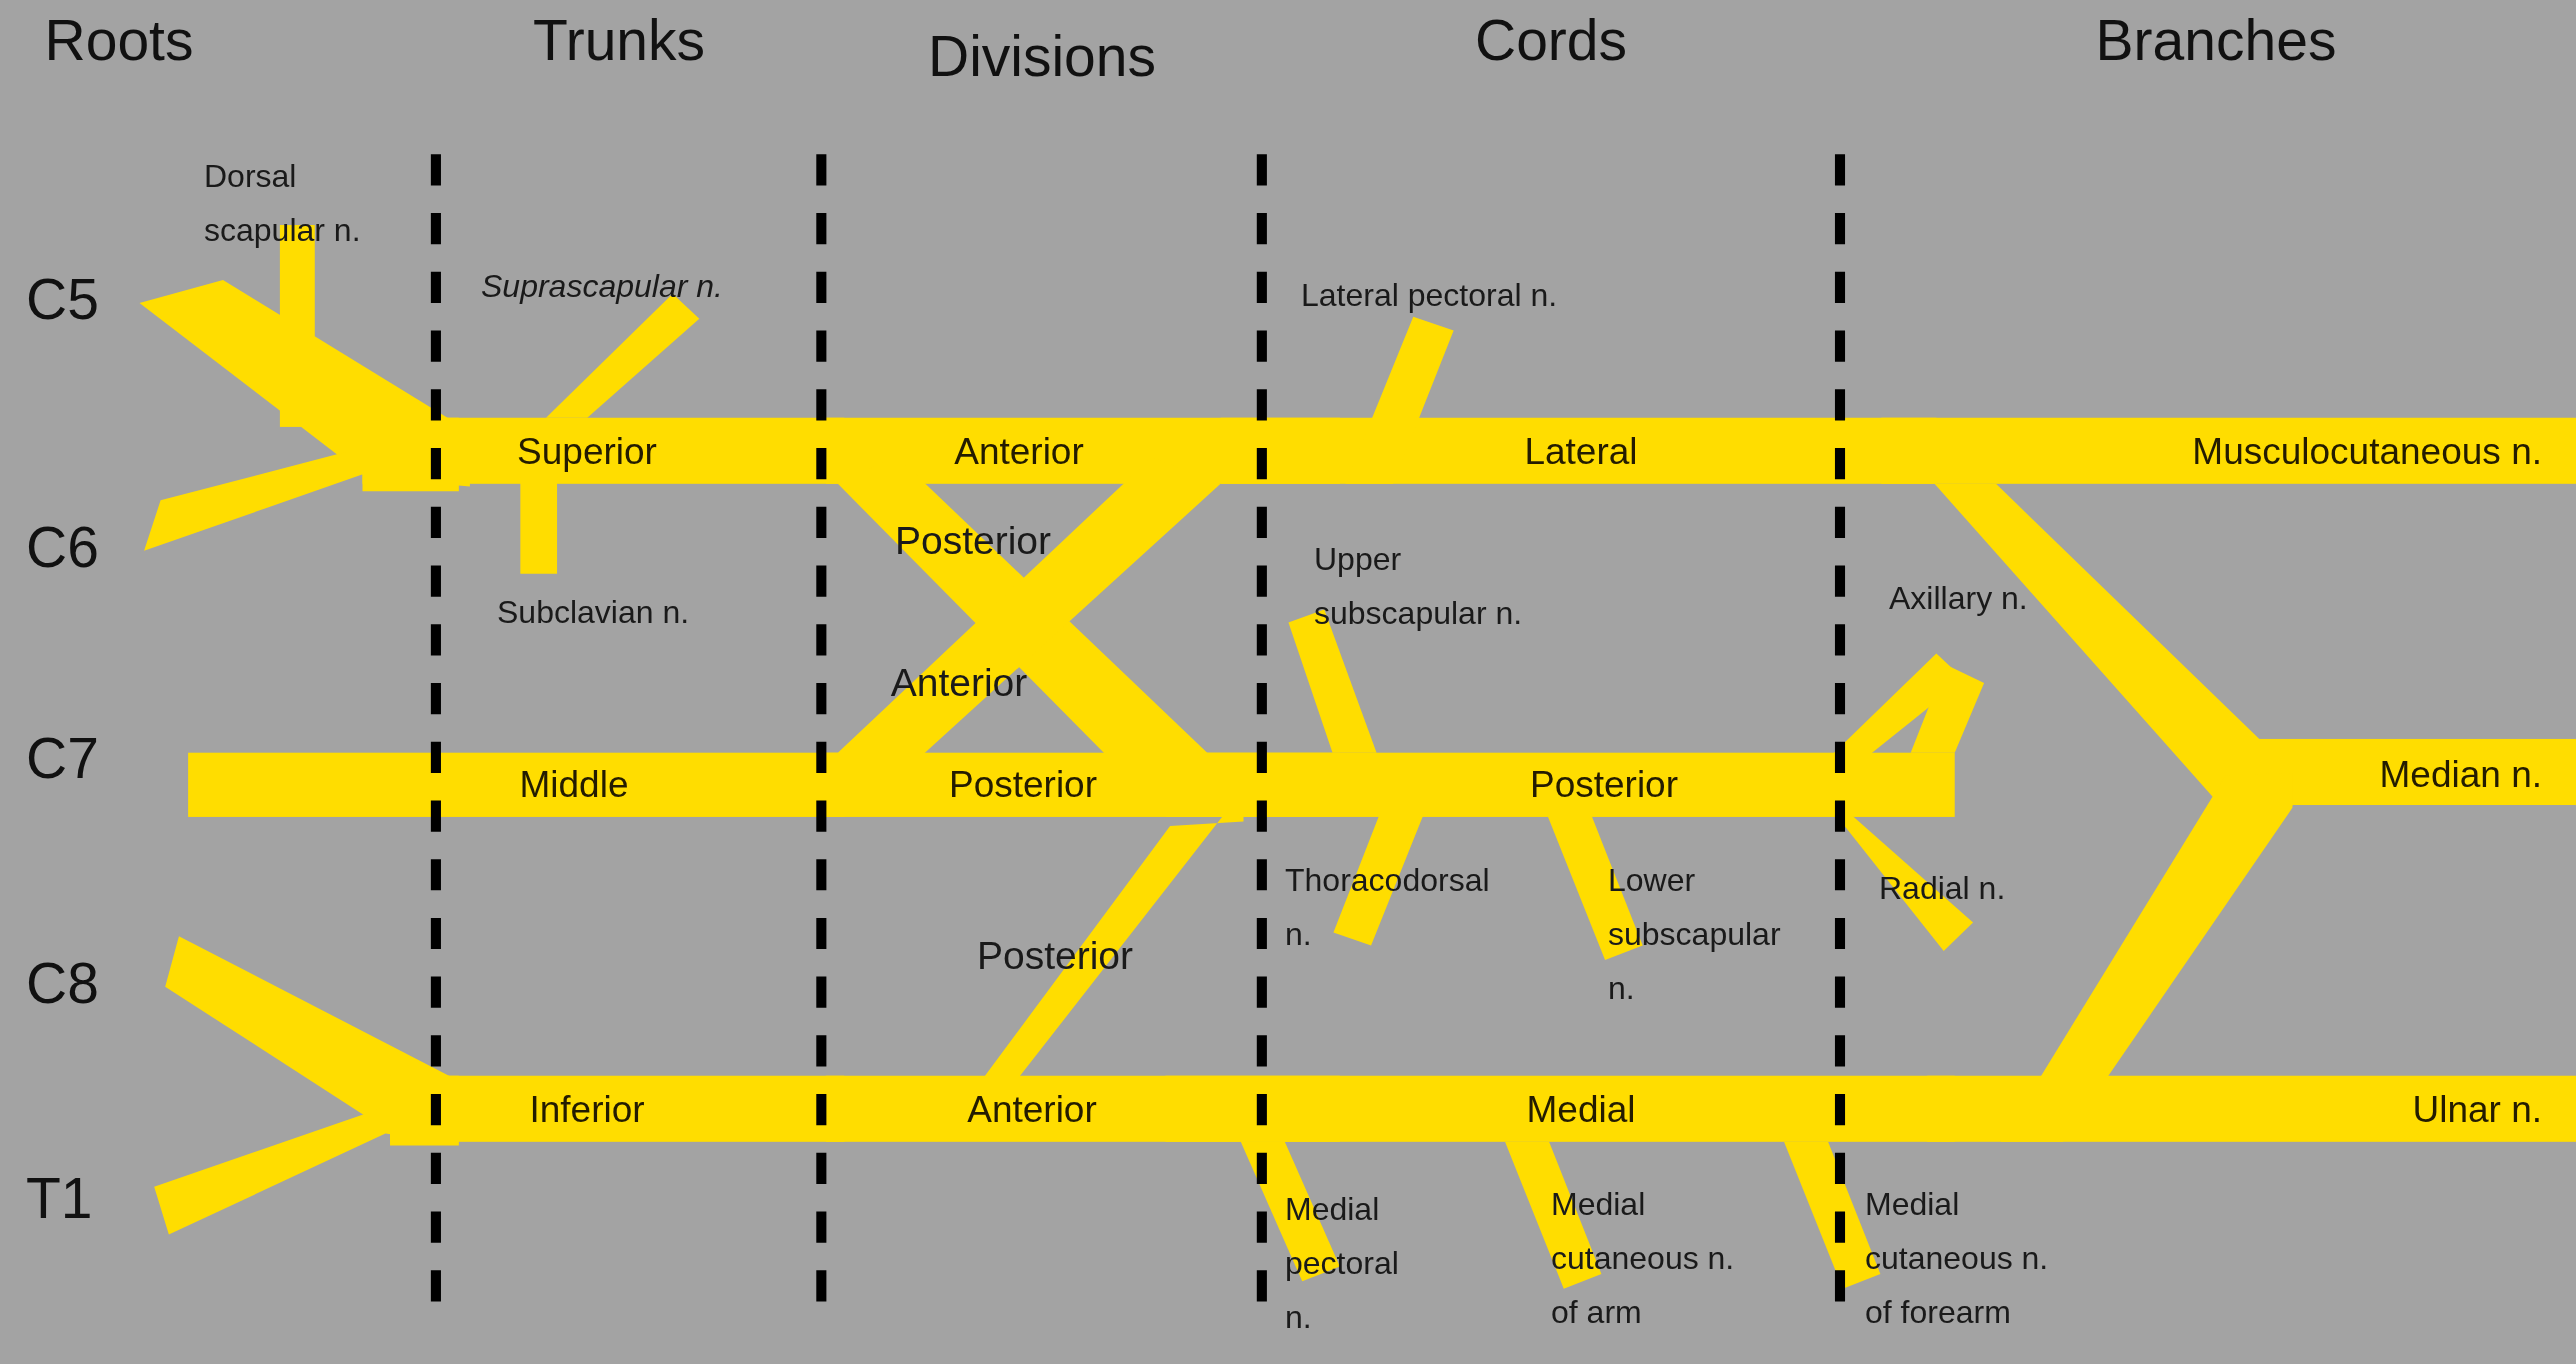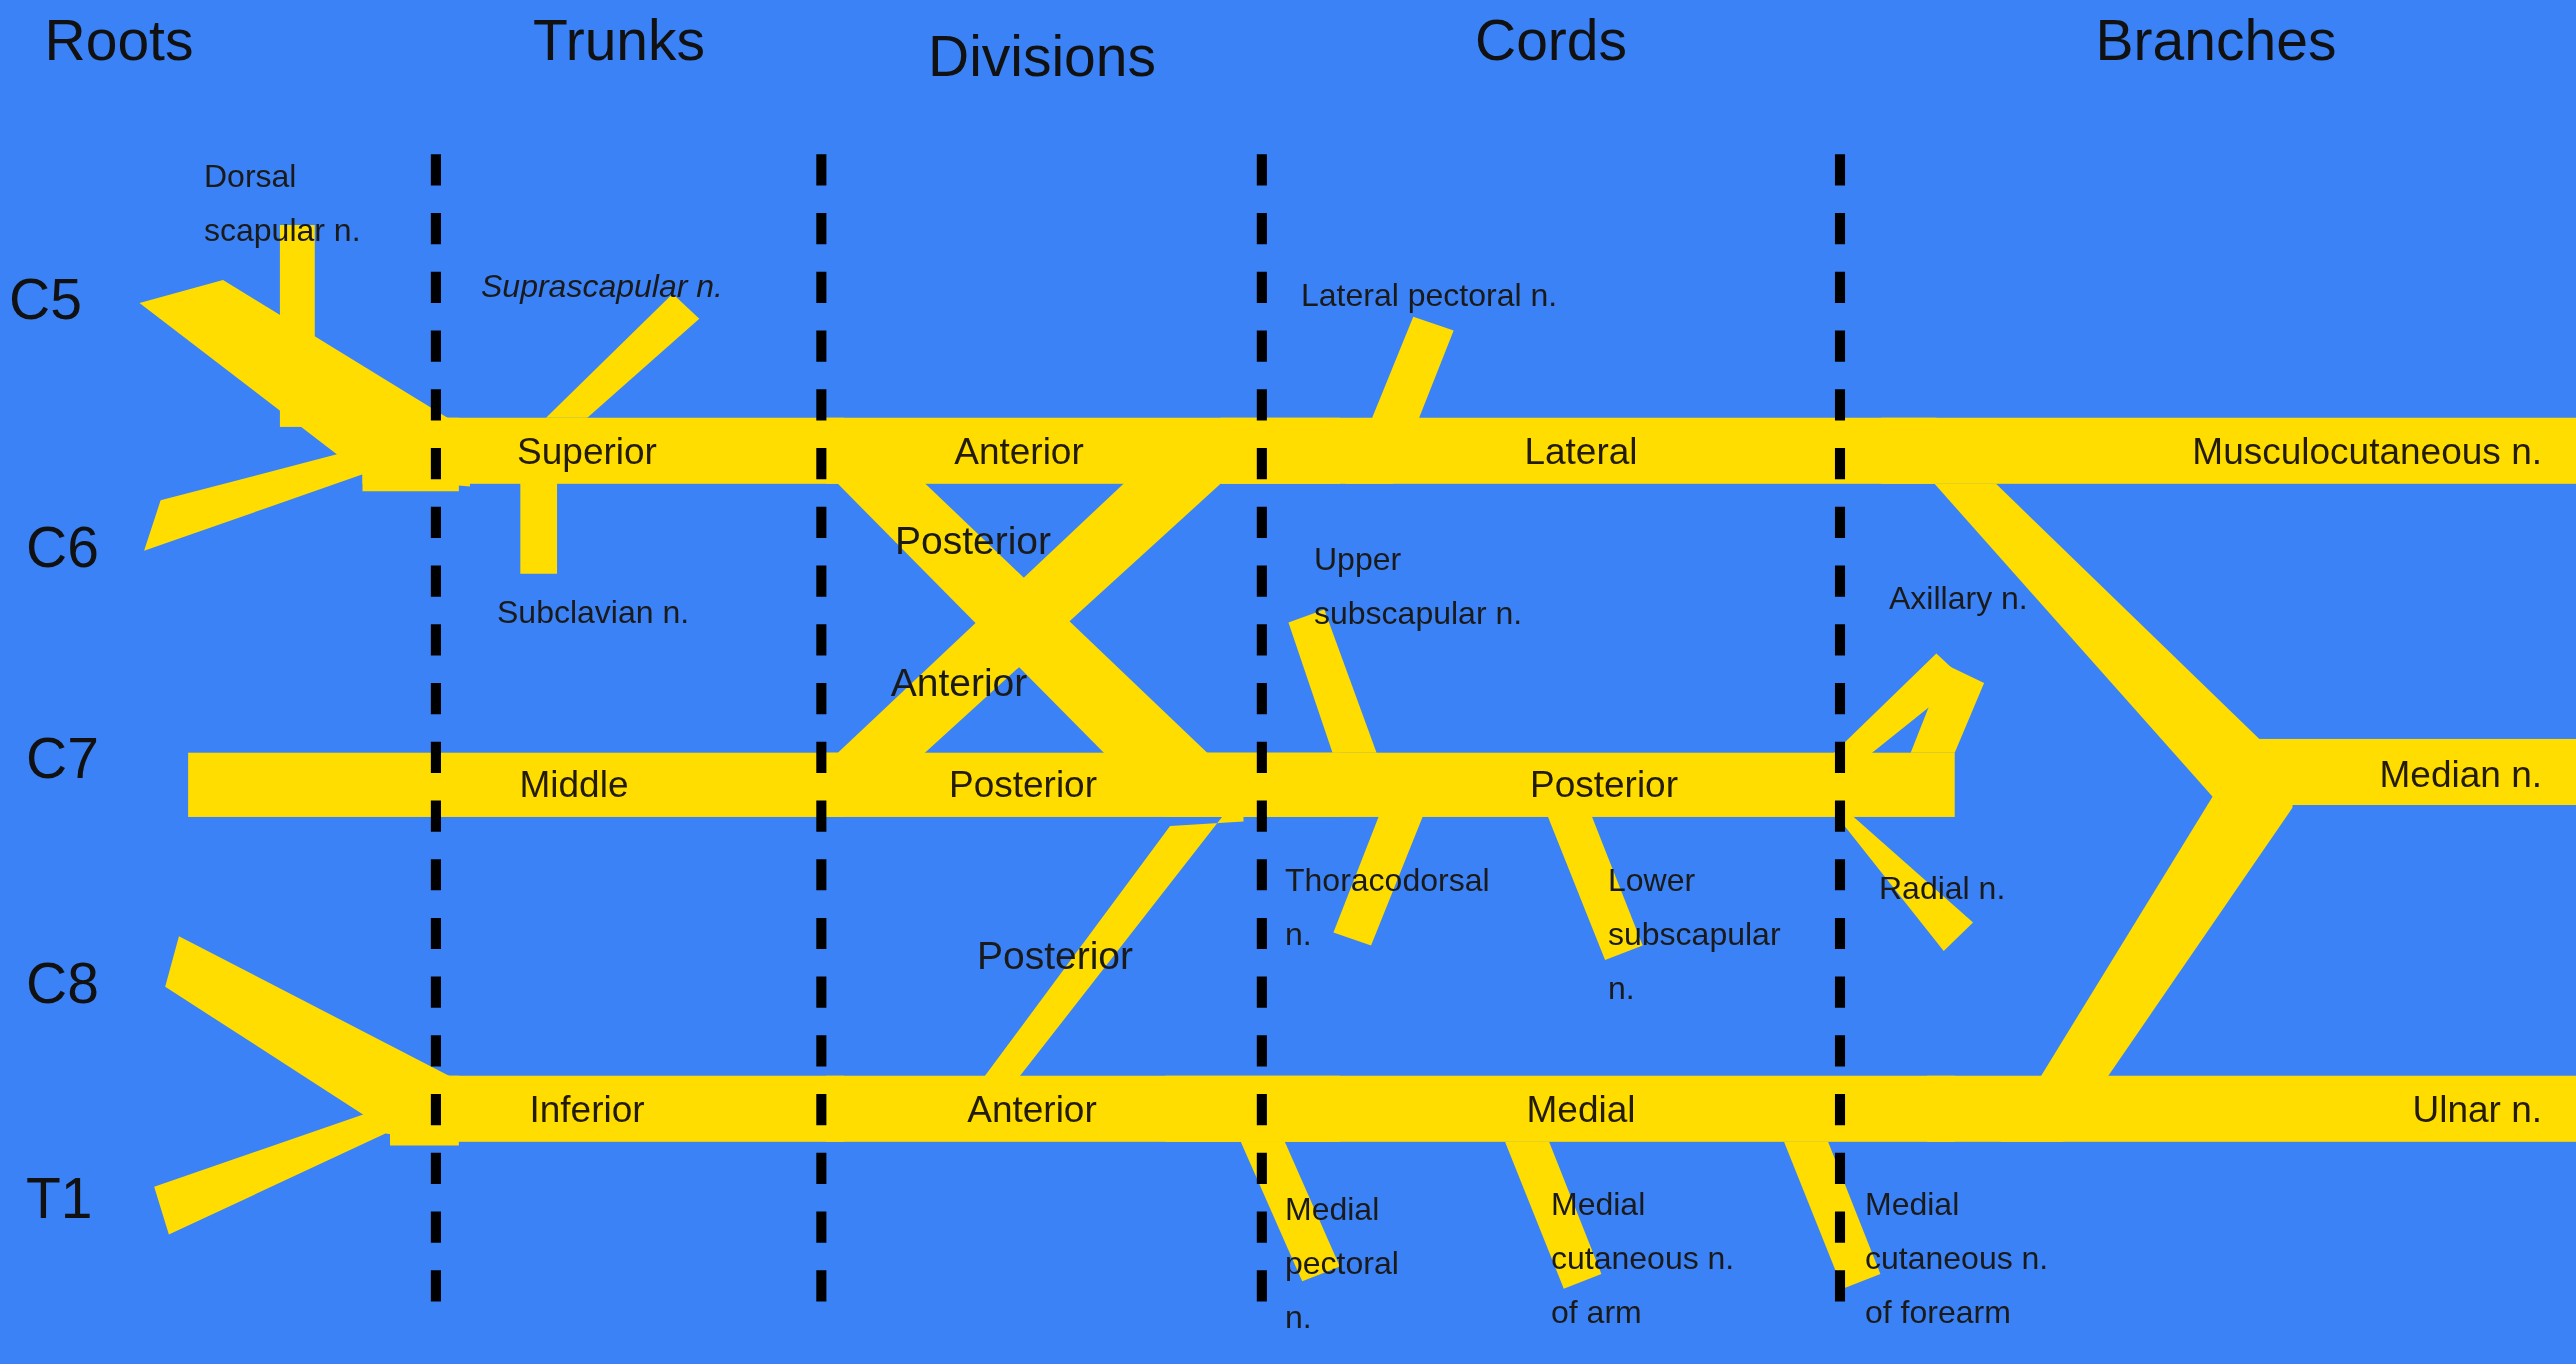--- a/index.html
+++ b/index.html
@@ -4,21 +4,21 @@
 <style>
   html, body {
     margin: 0;
     padding: 0;
     background: #ffffff;
   }
   #stage {
     position: relative;
     width: 2576px;
     height: 1365px;
-    background: #3b82f6;
+    background: #a3a3a3;
     font-family: "Liberation Sans", sans-serif;
     overflow: hidden;
   }
   svg.plexus {
     position: absolute;
     left: 0;
     top: 0;
     width: 2576px;
     height: 1365px;
   }
@@ -146,21 +146,21 @@
     </g>
 
   </svg>
 
   <div class="col-header" style="left:119px; top:7.3px;">Roots</div>
   <div class="col-header" style="left:619px; top:7.3px;">Trunks</div>
   <div class="col-header" style="left:1042px; top:23px;text-align:right;">Divisions</div>
   <div class="col-header" style="left:1551px; top:7.3px;">Cords</div>
   <div class="col-header" style="left:2216px; top:7.3px;">Branches</div>
 
-  <div class="root-label" style="left:9px; top:266px;">C5</div>
+  <div class="root-label" style="left:26px; top:266px;">C5</div>
   <div class="root-label" style="left:26px; top:514px;">C6</div>
   <div class="root-label" style="left:26px; top:725px;">C7</div>
   <div class="root-label" style="left:26px; top:950px;">C8</div>
   <div class="root-label" style="left:26px; top:1165px;">T1</div>
 
   <div class="band-label" style="left:587px; top:452px;">Superior</div>
   <div class="band-label" style="left:574px; top:785px;">Middle</div>
   <div class="band-label" style="left:587px; top:1110px;">Inferior</div>
 
   <div class="band-label" style="left:1019px; top:452px;">Anterior</div>

